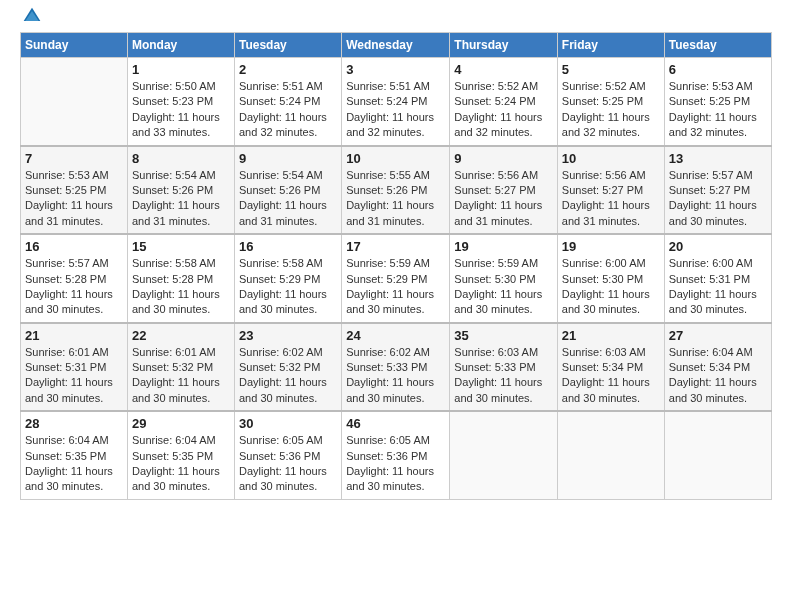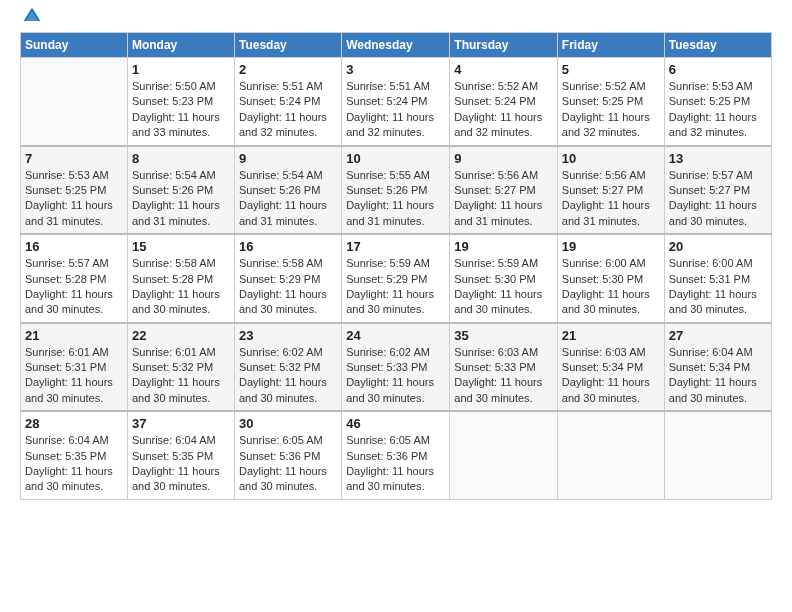--- a/index.html
+++ b/index.html
@@ -250,21 +250,21 @@
             <div class="cell-day">27</div>
             <div class="cell-info">Sunrise: 6:04 AM<br>Sunset: 5:34 PM<br>Daylight: 11 hours and 30 minutes.</div>
           </td>
         </tr>
         <tr class="row-sep">
           <td>
             <div class="cell-day">28</div>
             <div class="cell-info">Sunrise: 6:04 AM<br>Sunset: 5:35 PM<br>Daylight: 11 hours and 30 minutes.</div>
           </td>
           <td>
-            <div class="cell-day">37</div>
+            <div class="cell-day">29</div>
             <div class="cell-info">Sunrise: 6:04 AM<br>Sunset: 5:35 PM<br>Daylight: 11 hours and 30 minutes.</div>
           </td>
           <td>
             <div class="cell-day">30</div>
             <div class="cell-info">Sunrise: 6:05 AM<br>Sunset: 5:36 PM<br>Daylight: 11 hours and 30 minutes.</div>
           </td>
           <td>
             <div class="cell-day">46</div>
             <div class="cell-info">Sunrise: 6:05 AM<br>Sunset: 5:36 PM<br>Daylight: 11 hours and 30 minutes.</div>
           </td>

